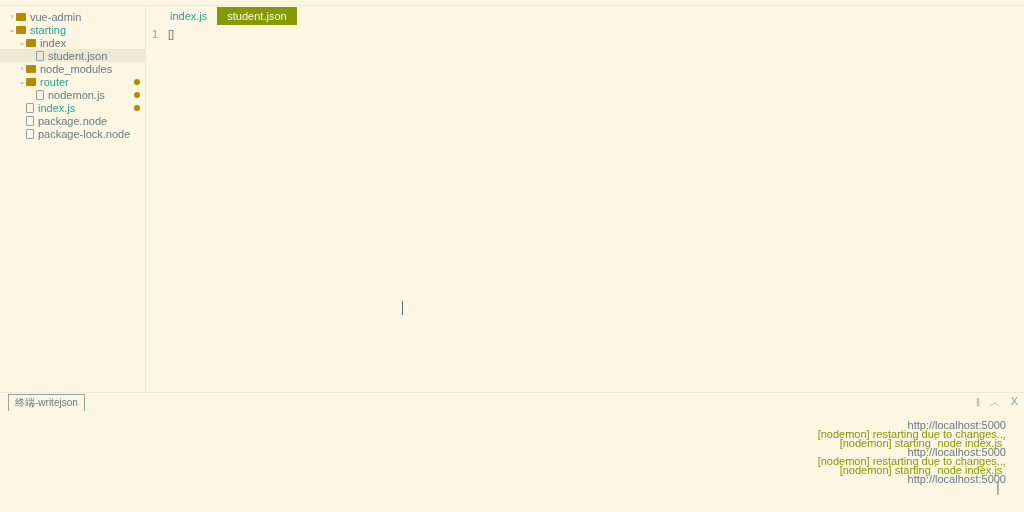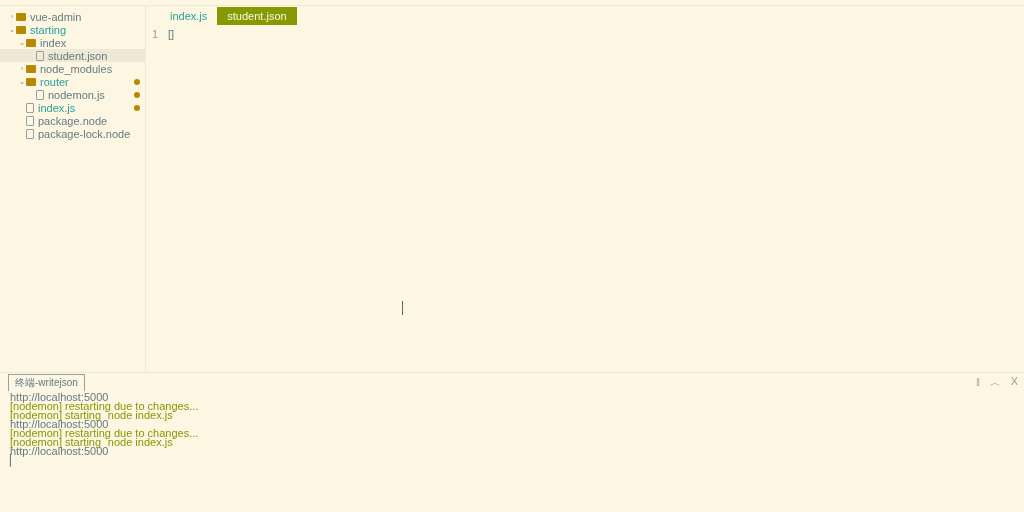--- a/index.html
+++ b/index.html
@@ -25,25 +25,25 @@
 .editor-area { flex: 1; display: flex; flex-direction: column; background: #fdf6e3; }
 .tabs { display: flex; align-items: center; height: 20px; padding-left: 14px; gap: 0; }
 .tab { padding: 2px 10px; color: #657b83; cursor: pointer; height: 18px; display: flex; align-items: center; }
 .tab.active { background: #859900; color: #fdf6e3; }
 .tab.inactive { color: #2aa198; }
 .editor-body { flex: 1; display: flex; }
 .gutter { width: 18px; text-align: right; padding-right: 6px; color: #93a1a1; padding-top: 2px; }
 .code { flex: 1; padding-top: 2px; padding-left: 4px; font-family: Consolas, monospace; color: #657b83; position: relative; }
 .cursor { position: absolute; left: 238px; top: 275px; width: 1px; height: 14px; background: #586e75; }
 
-.term-panel { height: 140px; border-top: 1px solid #eee8d5; background: #fdf6e3; display: flex; flex-direction: column; }
+.term-panel { height: 120px; border-top: 1px solid #eee8d5; background: #fdf6e3; display: flex; flex-direction: column; text-align: right; }
 .term-tabs { height: 18px; display: flex; align-items: center; padding-left: 8px; position: relative; }
 .term-tab { border: 1px solid #93a1a1; border-bottom: none; padding: 1px 6px; font-size: 10px; background: #fdf6e3; }
 .term-ctrls { position: absolute; right: 6px; display: flex; gap: 10px; color: #93a1a1; font-size: 10px; }
-.term-body { flex: 1; padding: 2px 10px; font-family: Consolas, monospace; font-size: 10px; line-height: 9px; }
+.term-body { flex: 1; padding: 2px 18px; font-family: Consolas, monospace; font-size: 10px; line-height: 9px; margin-top: 8px; }
 .t-plain { color: #657b83; }
 .t-green { color: #859900; }
 .t-caret { color: #657b83; }
 </style>
 </head>
 <body>
 
 <div class="top-bar"></div>
 
 <div class="main-split">

